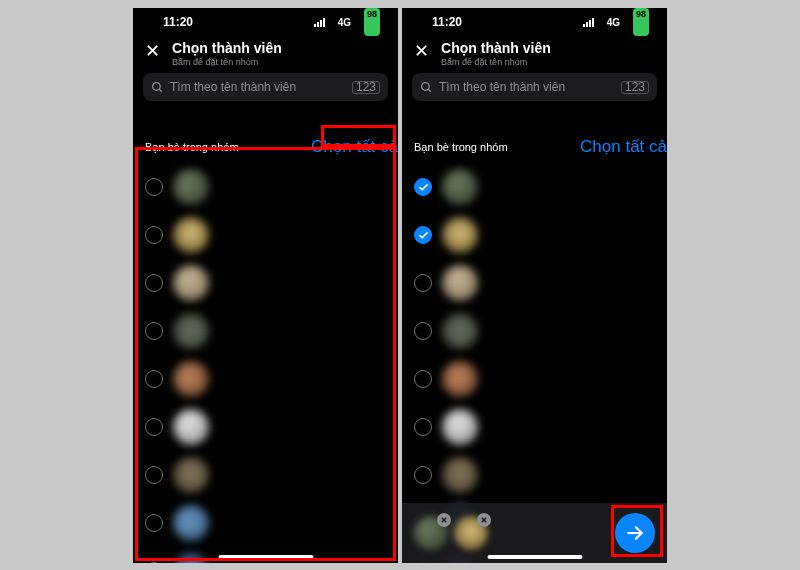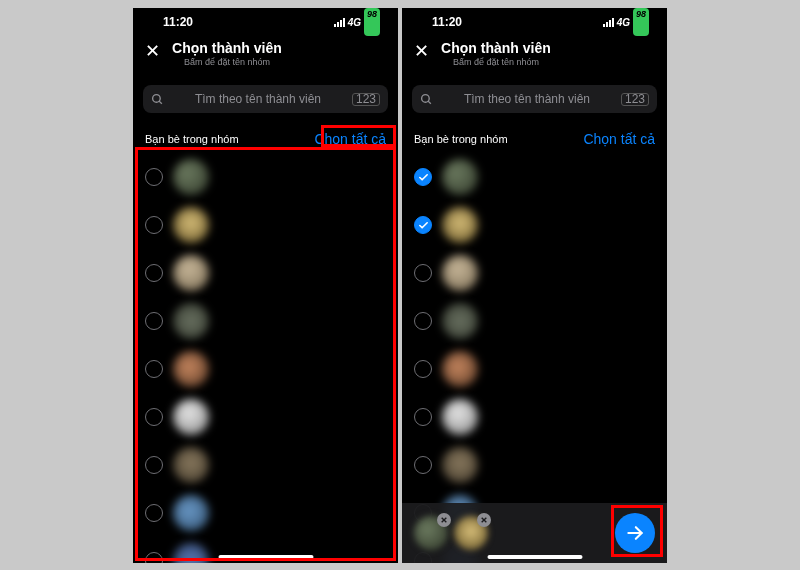--- a/index.html
+++ b/index.html
@@ -18,37 +18,35 @@
     display: flex;
     gap: 4px;
   }
   .phone {
     width: 265px;
     height: 555px;
     background: #000;
     position: relative;
     overflow: hidden;
     color: #fff;
-    text-align: center;
   }
   .status-bar {
     height: 28px;
     display: flex;
     justify-content: space-between;
     align-items: center;
     padding: 0 18px 0 30px;
     font-size: 12px;
     font-weight: 600;
   }
   .status-right {
     display: flex;
     align-items: center;
-    gap: 3px;
+    gap: 13px;
     font-size: 10px;
-    font-style: italic;
   }
   .signal-bars {
     display: inline-flex;
     align-items: flex-end;
     gap: 1px;
   }
   .signal-bars span {
     width: 2px;
     background: #fff;
   }
@@ -82,21 +80,21 @@
   .title-block .title {
     font-size: 14px;
     font-weight: 700;
   }
   .title-block .subtitle {
     font-size: 9px;
     color: #8e8e93;
     margin-top: 1px;
   }
   .search-bar {
-    margin: 12px 10px;
+    margin: 0 10px;
     background: #1c1c1e;
     border-radius: 8px;
     height: 28px;
     display: flex;
     align-items: center;
     padding: 8px 8px;
     gap: 6px;
   }
   .search-icon svg { display:block; }
   .search-text {
@@ -109,29 +107,30 @@
     border-radius: 3px;
     color: #8e8e93;
     font-size: 12px;
     padding: 0 3px;
     line-height: 11px;
   }
   .section-header {
     display: flex;
     justify-content: space-between;
     align-items: center;
-    padding: 6px 12px 4px 12px;
+    padding: 6px 0 4px 12px;
+    margin-top: 30px;
   }
   .section-title {
     font-size: 11px;
     color: #fff;
     font-weight: 400;
   }
   .select-all {
-    font-size: 14px;
+    font-size: 17px;
     color: #0a84ff;
     cursor: pointer;
   }
   .list {
     padding: 2px 0 0 0;
   }
   .row {
     display: flex;
     align-items: center;
     padding: 4px 12px;

